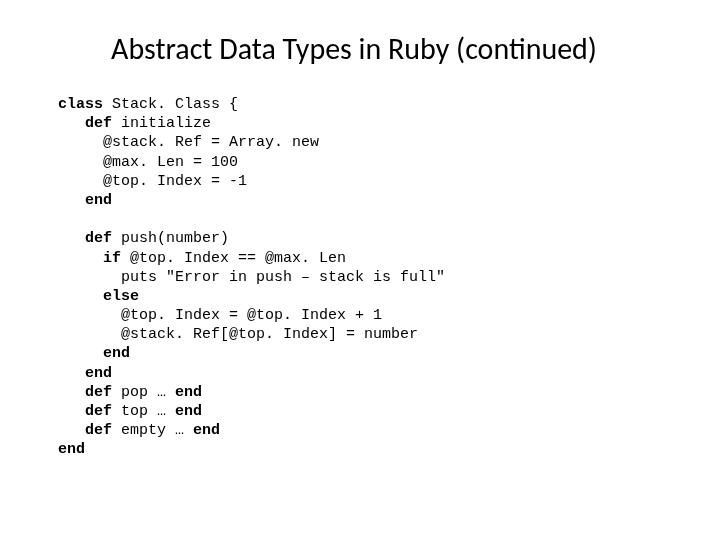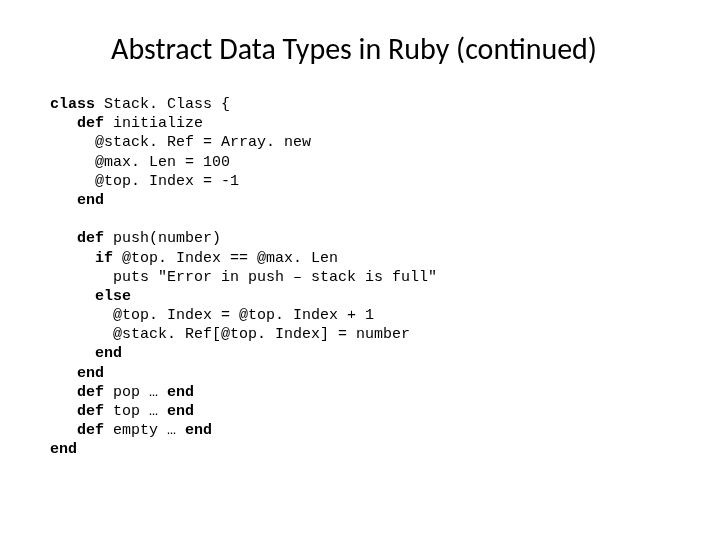--- a/index.html
+++ b/index.html
@@ -25,21 +25,21 @@
     font-weight: 400;
     text-align: center;
     margin: 0 0 28px 0;
     letter-spacing: 0px;
   }
   .code-block {
     font-family: "Courier New", Courier, monospace;
     font-size: 15px;
     line-height: 1.28;
     white-space: pre;
-    margin: 0;
+    margin: 8px;
   }
   .code-block .kw {
     font-weight: bold;
   }
   .page-number {
     position: absolute;
     bottom: 20px;
     left: 0;
     right: 0;
     text-align: center;

